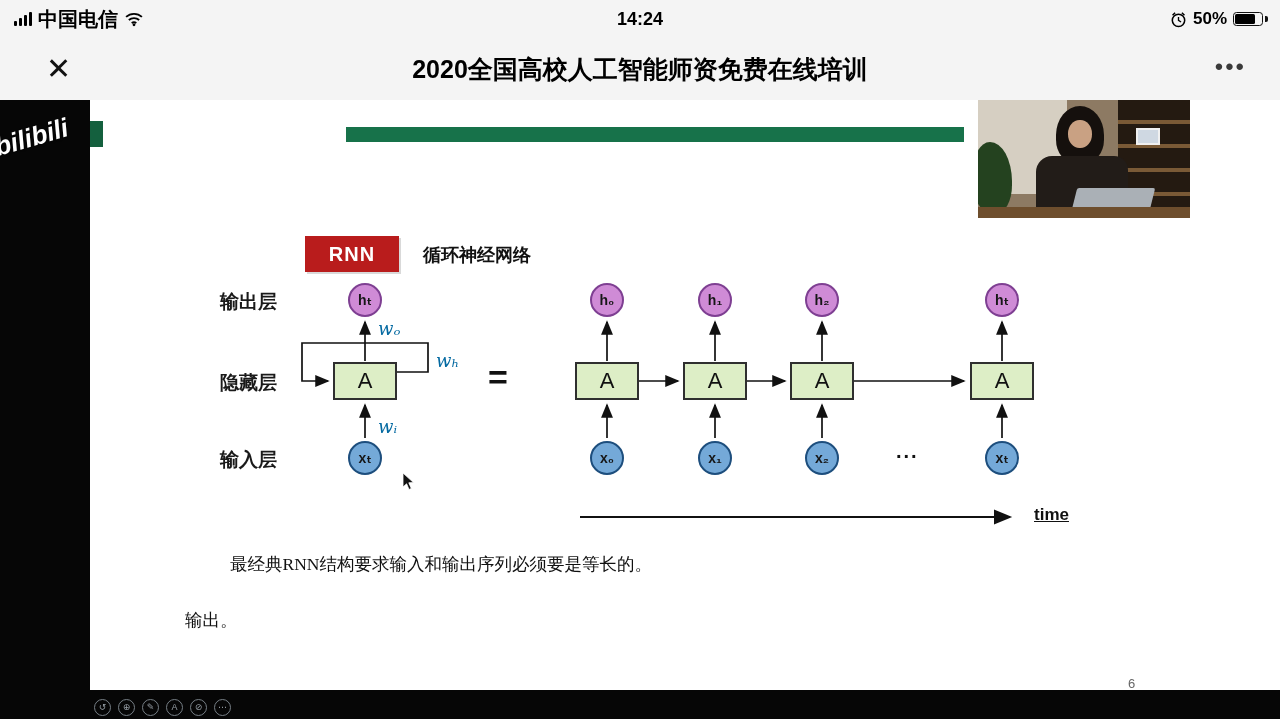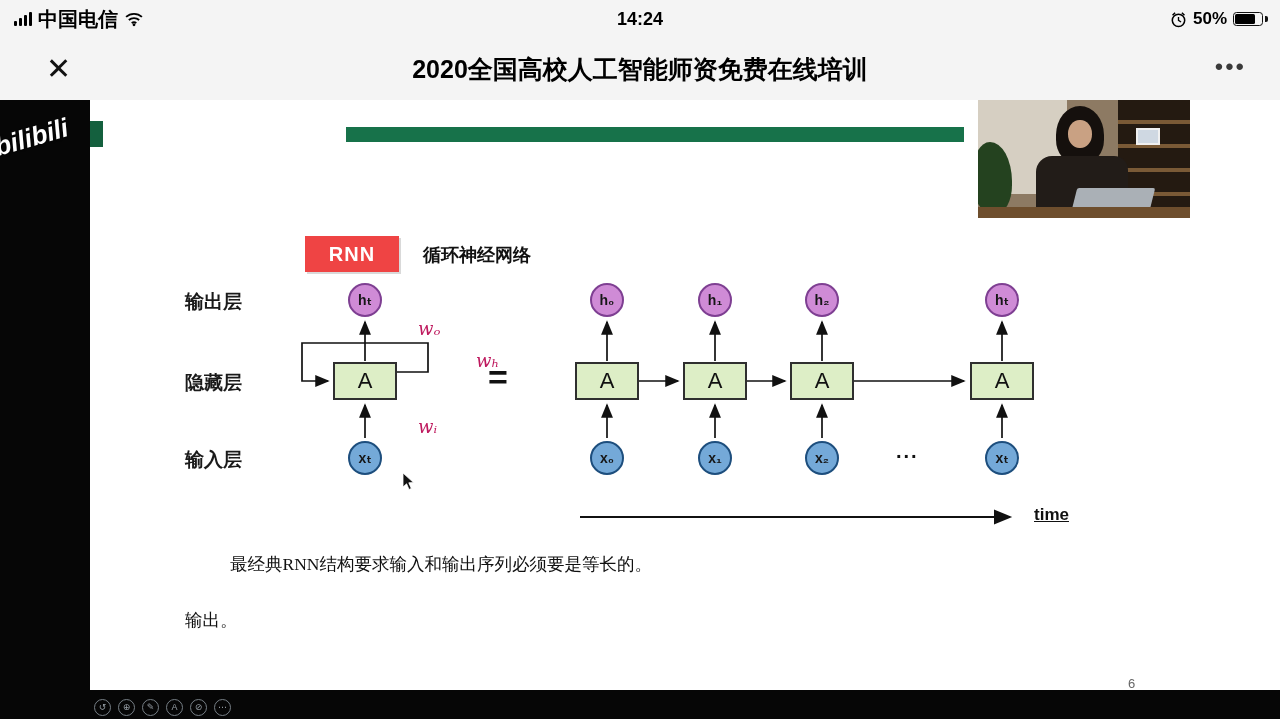--- a/index.html
+++ b/index.html
@@ -46,30 +46,30 @@
   .wc-frame{position:absolute;left:158px;top:28px;width:24px;height:17px;background:#cfd8e2;border:2px solid #f0f0f0;box-sizing:border-box;}
   .wc-plant{position:absolute;left:-6px;bottom:4px;width:40px;height:72px;background:#24421f;border-radius:45% 55% 40% 50%;}
   .wc-hair{position:absolute;left:78px;top:6px;width:48px;height:58px;background:#15100d;border-radius:50% 50% 42% 42%;}
   .wc-face{position:absolute;left:90px;top:20px;width:24px;height:28px;background:#c9a183;border-radius:48%;}
   .wc-body{position:absolute;left:58px;top:56px;width:92px;height:52px;background:#221c18;border-radius:16px 14px 0 0;}
   .wc-laptop{position:absolute;left:96px;top:88px;width:78px;height:26px;background:#aab0b6;transform:skewX(-14deg);border-radius:2px;}
   .wc-desk{position:absolute;left:0;bottom:0;width:100%;height:11px;background:#6e4e2d;}
 
   
   .arrows{position:absolute;left:0;top:0;pointer-events:none;}
-  .badge{position:absolute;left:215px;top:136px;width:94px;height:36px;background:#ef4444;color:#fff;font-weight:700;font-size:20px;display:flex;align-items:center;justify-content:center;letter-spacing:1px;box-shadow:2px 2px 0 rgba(0,0,0,.15);}
+  .badge{position:absolute;left:215px;top:136px;width:94px;height:36px;background:#b91c1c;color:#fff;font-weight:700;font-size:20px;display:flex;align-items:center;justify-content:center;letter-spacing:1px;box-shadow:2px 2px 0 rgba(0,0,0,.15);}
   .badge-caption{position:absolute;left:333px;top:143px;font-size:18px;font-weight:700;color:#111;}
-  .layer-label{position:absolute;left:95px;width:92px;text-align:left;font-size:19px;font-weight:600;color:#1a1a1a;}
+  .layer-label{position:absolute;left:95px;width:92px;text-align:right;font-size:19px;font-weight:600;color:#1a1a1a;}
   #lbl-out{top:189px}#lbl-hid{top:270px}#lbl-in{top:347px}
   .node{position:absolute;display:flex;align-items:center;justify-content:center;box-sizing:border-box;}
   .circ{width:34px;height:34px;border-radius:50%;font-size:14px;font-weight:700;color:#161616;}
   .circ.purple{background:#cf8bd6;border:2px solid #7e3f92;text-align:right;}
   .circ.blue{background:#74a9d8;border:2px solid #1d4e7d;}
   .abox{width:64px;height:38px;background:#ddeec6;border:2px solid #2f2f2f;font-size:22px;color:#111;}
-  .weight{position:absolute;font-family:"DejaVu Serif","Liberation Serif",serif;font-style:italic;font-size:18px;color:#be185d;margin-left:40px;}
+  .weight{position:absolute;font-family:"DejaVu Serif","Liberation Serif",serif;font-style:italic;font-size:18px;color:#0369a1;}
   .equals{position:absolute;left:398px;top:258px;font-size:34px;font-weight:700;color:#111;}
   .ellipsis{position:absolute;left:806px;top:340px;font-size:20px;font-weight:700;letter-spacing:2px;color:#111;}
   .time-label{position:absolute;left:944px;top:405px;font-size:17px;font-weight:700;color:#111;text-decoration:underline;}
   .note{position:absolute;white-space:nowrap;font-family:"Liberation Serif","DejaVu Serif",serif;font-size:17.5px;color:#111;}
   #note1{left:140px;top:452px}#note2{left:140px;top:480px}#note3{left:95px;top:508px}
   .page-num{position:absolute;left:1038px;top:576px;font-size:13px;color:#666;}
   .cursor{position:absolute;left:312px;top:372px;z-index:4;}
 </style>
 </head>
 <body>

